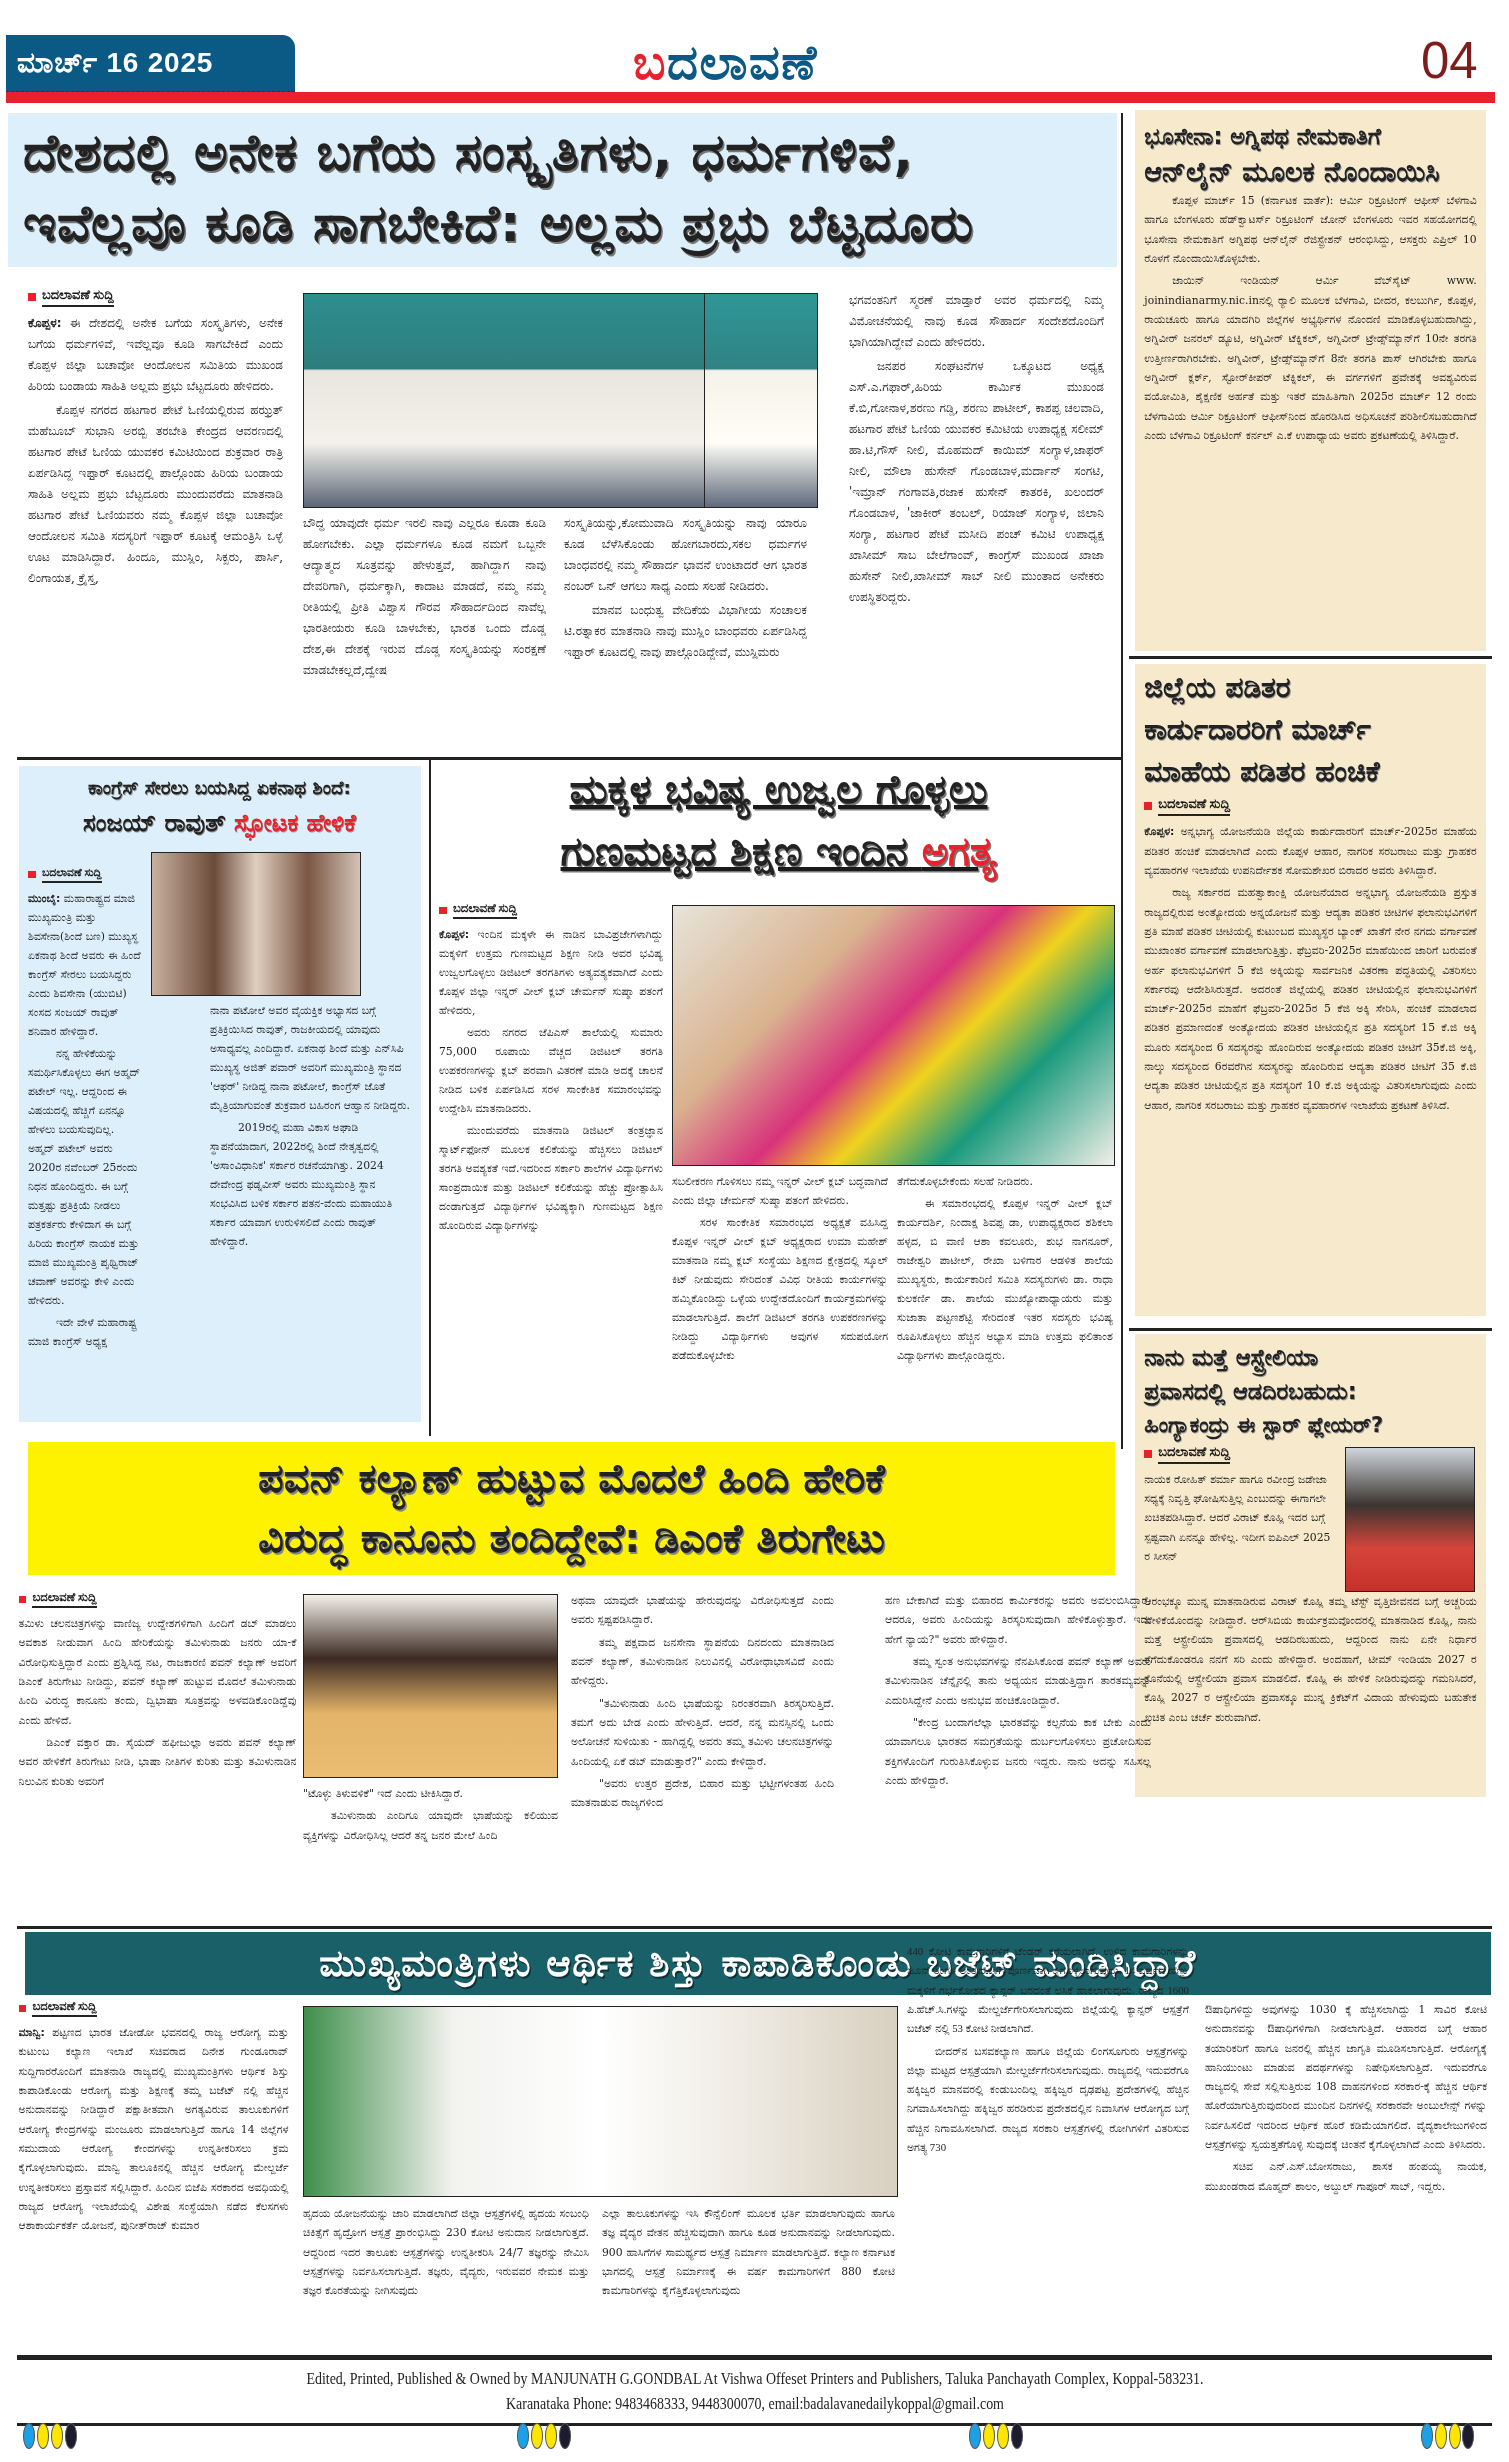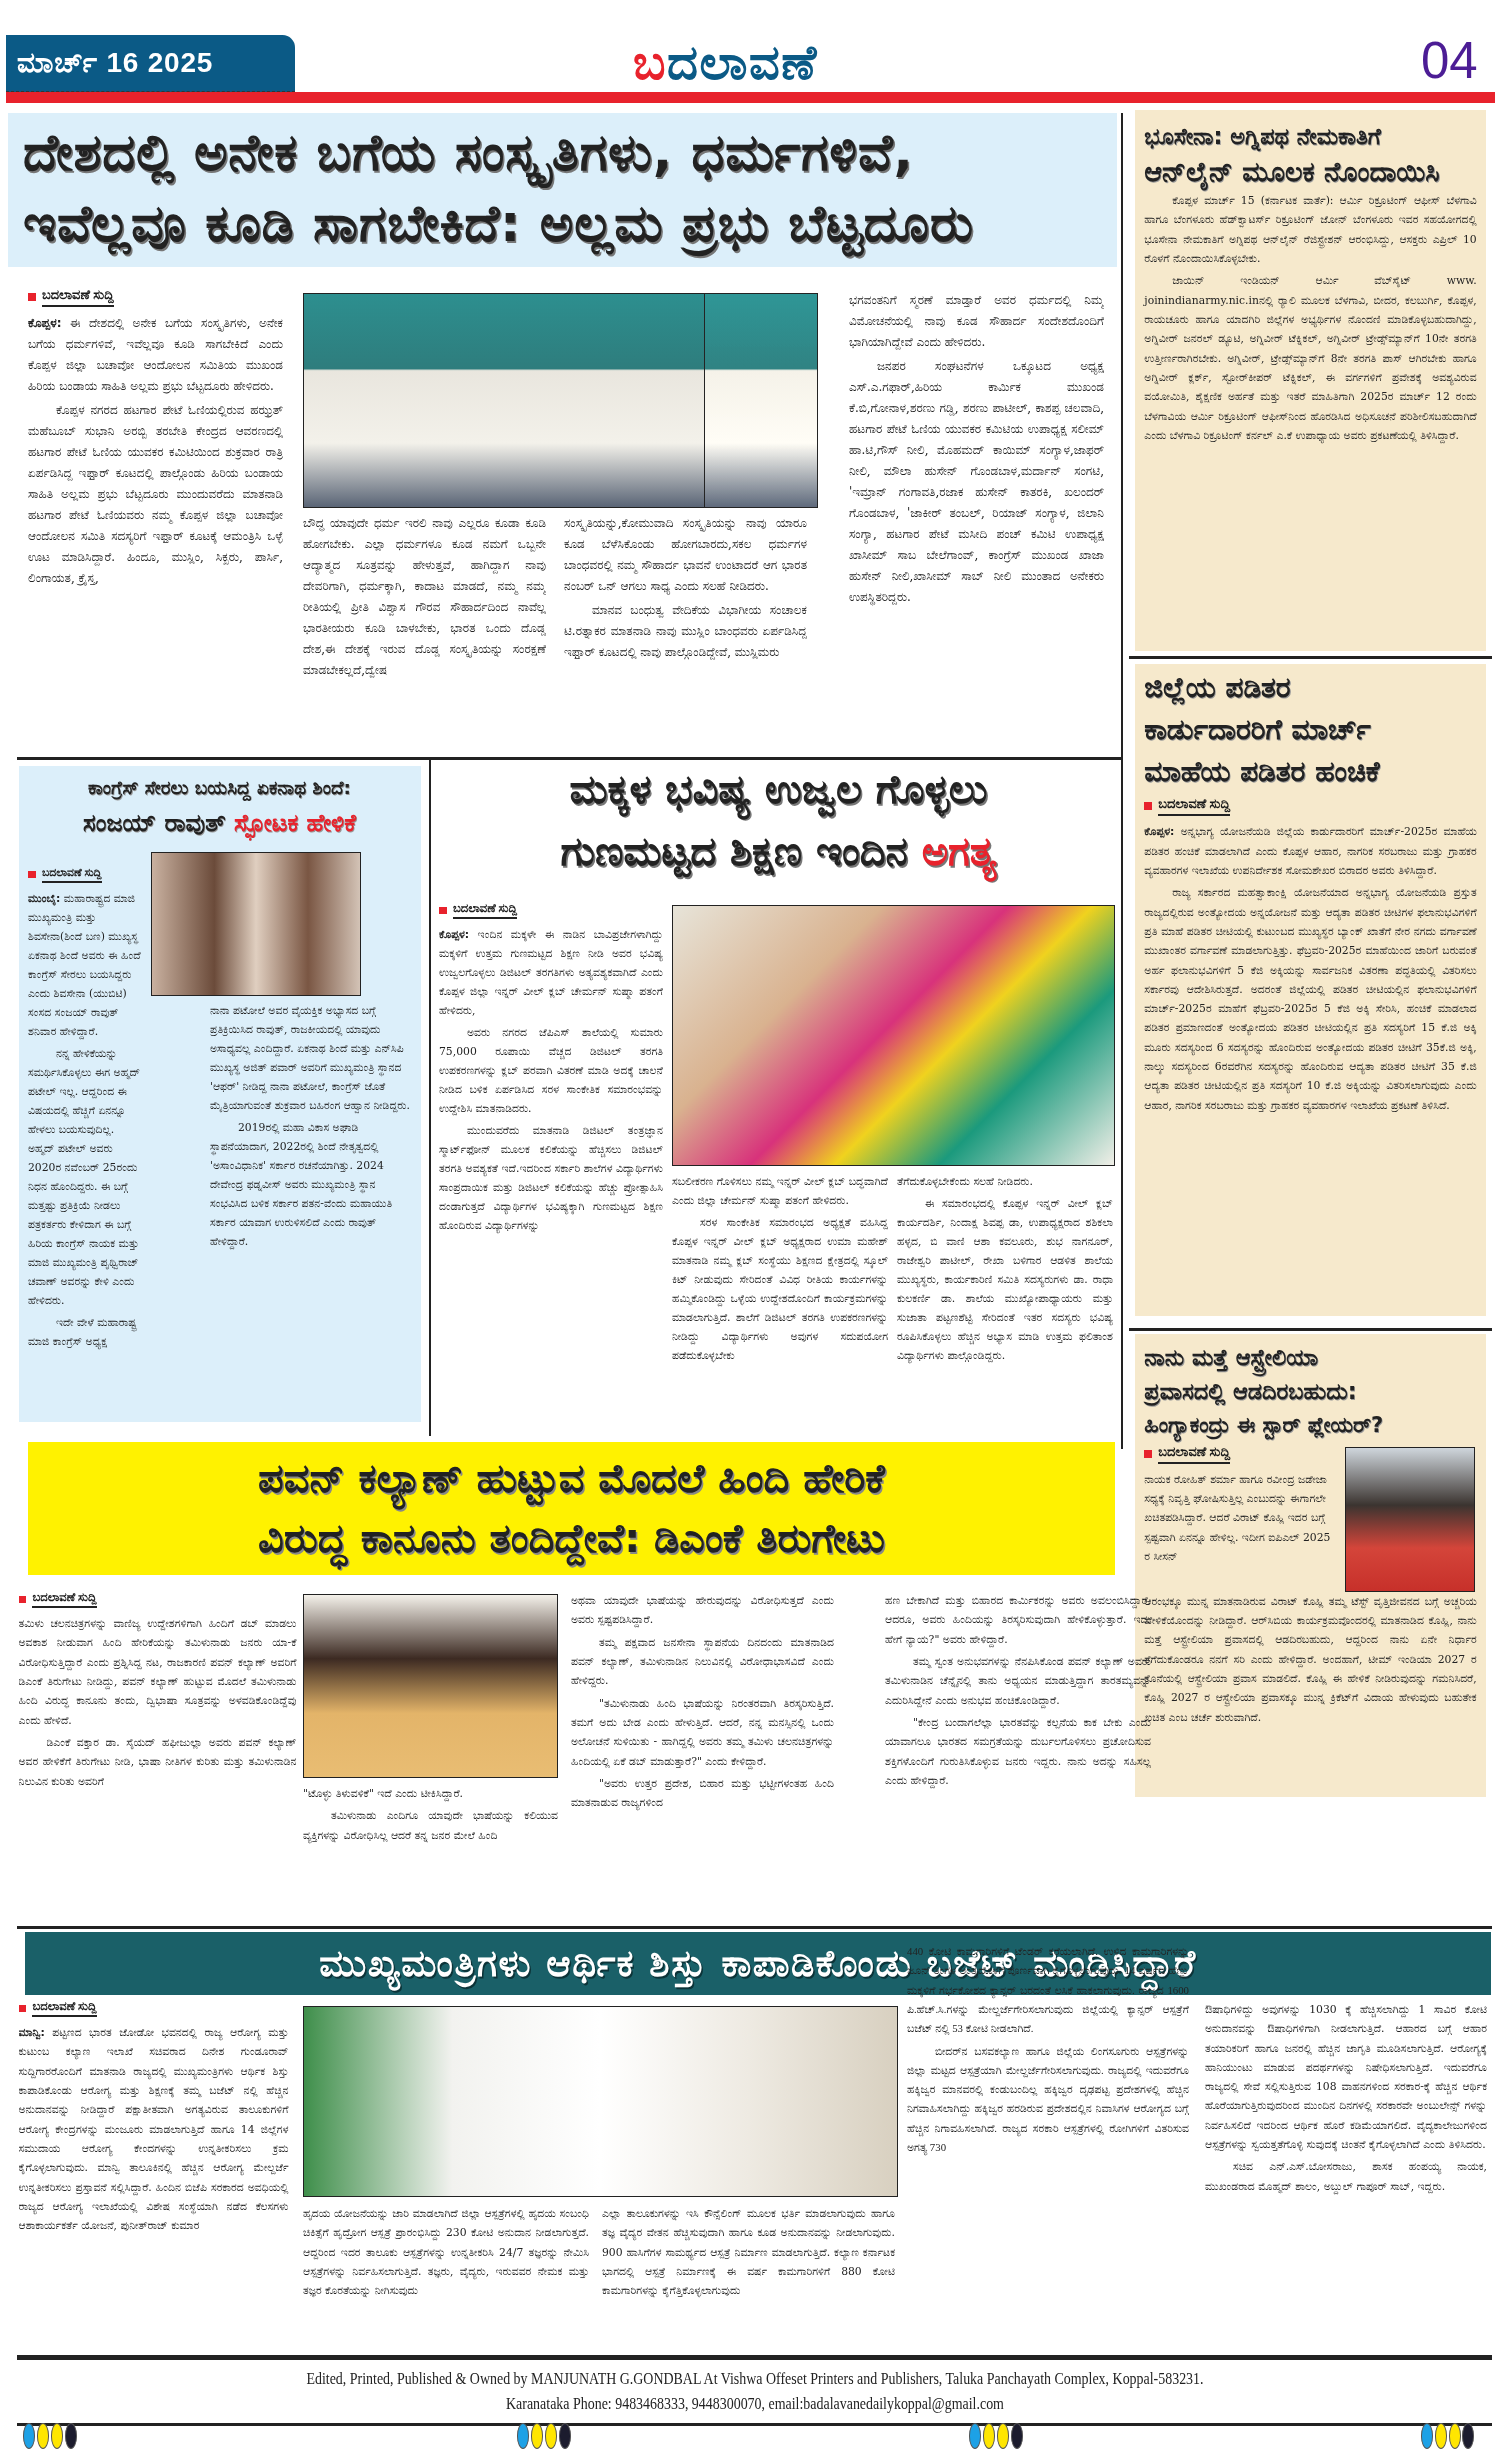--- a/index.html
+++ b/index.html
@@ -16,21 +16,21 @@
   .hl { font-family: "DejaVu Sans", sans-serif; font-weight: bold; color: #222; text-shadow: 1.5px 1.5px 0 #777; }
   .photo { border: 1.5px solid #222; overflow: hidden; }
   .red { color: #e8222c; }
   .vrule { position: absolute; width: 2.3px; background: #222; }
   .hrule { position: absolute; height: 3.1px; background: #222; }
 
   
   #mast-date { left: 6.2px; top: 35px; width: 289px; height: 57px; background: #0b5a86; border-radius: 0 12.4px 0 0; color: #fff; font-family: "Liberation Sans", sans-serif; font-size: 28px; font-weight: bold; display: flex; align-items: center; padding-left: 10.8px; letter-spacing: 0.8px; border-bottom: 0.8px dashed #333; }
   #mast-logo { left: 633px; top: 34px; font-family: "DejaVu Sans", sans-serif; font-weight: bold; font-size: 48px; color: #0b5a86; letter-spacing: 1.5px; }
   #mast-logo .first { color: #e8222c; }
-  #mast-page { left: 1421px; top: 31px; font-family: "Liberation Sans", sans-serif; font-size: 51px; color: #4c1d95; }
+  #mast-page { left: 1421px; top: 31px; font-family: "Liberation Sans", sans-serif; font-size: 51px; color: #7f1d1d; }
   #mast-bar { left: 6.2px; top: 92px; width: 1489px; height: 10.8px; background: #e8222c; }
 
   
   .ph-group { background: linear-gradient(180deg,#2d8f8f 0%,#2e7d7d 35%,#e9e6de 36%,#f3f1ea 70%,#5a6576 100%); }
   .ph-school { background: linear-gradient(135deg,#e7e4d9 0%,#d9b28f 30%,#d8327b 48%,#f0d21e 60%,#1b9a7d 75%,#f1efe8 100%); }
   .ph-pols { background: linear-gradient(90deg,#c9b1a0 0%,#6b4b3a 30%,#e0cfc0 50%,#7a5643 75%,#d3c3b6 100%); }
   .ph-kohli { background: linear-gradient(180deg,#cfd6dc 0%,#3b3430 40%,#d4453a 70%,#c7302a 100%); }
   .ph-pawan { background: linear-gradient(180deg,#f4f1ea 0%,#3c2a22 35%,#e3b469 65%,#e9bd73 100%); }
   .ph-press { background: linear-gradient(90deg,#3f8f4b 0%,#f2f2ef 25%,#ffffff 50%,#eeeae2 75%,#d8d0c0 100%); }
 </style>
@@ -140,21 +140,21 @@
   </div>
 </div>
 <div class="abs photo ph-pols" style="left:151px;top:852px;width:210px;height:144px;"></div>
 <div class="abs txt" style="left:210px;top:1001px;width:202px;height:417px;overflow:hidden;font-size:10.8px;line-height:19px;text-align:left;">
   <p>ನಾನಾ ಪಟೋಲೆ ಅವರ ವೈಯಕ್ತಿಕ ಅಭ್ಯಾಸದ ಬಗ್ಗೆ ಪ್ರತಿಕ್ರಿಯಿಸಿದ ರಾವುತ್, ರಾಜಕೀಯದಲ್ಲಿ ಯಾವುದು ಅಸಾಧ್ಯವಲ್ಲ ಎಂದಿದ್ದಾರೆ. ಏಕನಾಥ ಶಿಂದೆ ಮತ್ತು ಎನ್‌ಸಿಪಿ ಮುಖ್ಯಸ್ಥ ಅಜಿತ್ ಪವಾರ್ ಅವರಿಗೆ ಮುಖ್ಯಮಂತ್ರಿ ಸ್ಥಾನದ 'ಆಫರ್' ನೀಡಿದ್ದ ನಾನಾ ಪಟೋಲೆ, ಕಾಂಗ್ರೆಸ್ ಜೊತೆ ಮೈತ್ರಿಯಾಗುವಂತೆ ಶುಕ್ರವಾರ ಬಹಿರಂಗ ಆಹ್ವಾನ ನೀಡಿದ್ದರು.</p>
   <p class="ind">2019ರಲ್ಲಿ ಮಹಾ ವಿಕಾಸ ಅಘಾಡಿ ಸ್ಥಾಪನೆಯಾದಾಗ, 2022ರಲ್ಲಿ ಶಿಂದೆ ನೇತೃತ್ವದಲ್ಲಿ 'ಅಸಾಂವಿಧಾನಿಕ' ಸರ್ಕಾರ ರಚನೆಯಾಗಿತ್ತು. 2024 ದೇವೇಂದ್ರ ಫಡ್ನವೀಸ್ ಅವರು ಮುಖ್ಯಮಂತ್ರಿ ಸ್ಥಾನ ಸಂಭವಿಸಿದ ಬಳಿಕ ಸರ್ಕಾರ ಪತನ-ವೆಂದು ಮಹಾಯುತಿ ಸರ್ಕಾರ ಯಾವಾಗ ಉರುಳಿಸಲಿದೆ ಎಂದು ರಾವುತ್ ಹೇಳಿದ್ದಾರೆ.</p>
 </div>
 
 <div class="vrule" style="left:429px;top:757px;height:679px;"></div>
 
-<div class="abs" style="left:439px;top:755px;width:679px;height:131px;padding:3.1px 7.7px;text-align:center;">
+<div class="abs" style="left:439px;top:755px;width:679px;height:131px;padding:3.1px 7.7px;text-align:center;text-decoration:underline;">
   <div class="hl" style="font-size:40px;line-height:62px;white-space:nowrap;">ಮಕ್ಕಳ ಭವಿಷ್ಯ ಉಜ್ವಲ ಗೊಳ್ಳಲು</div>
   <div class="hl" style="font-size:40px;line-height:62px;white-space:nowrap;">
     <span>ಗುಣಮಟ್ಟದ ಶಿಕ್ಷಣ ಇಂದಿನ </span><span class="red">ಅಗತ್ಯ</span>
   </div>
 </div>
 
 <div class="abs" style="left:439px;top:902px;width:224px;">
   <div class="byline" style="font-size:11.6px;">
       <span class="sq"></span>
       <span class="bl">ಬದಲಾವಣೆ ಸುದ್ದಿ</span>

